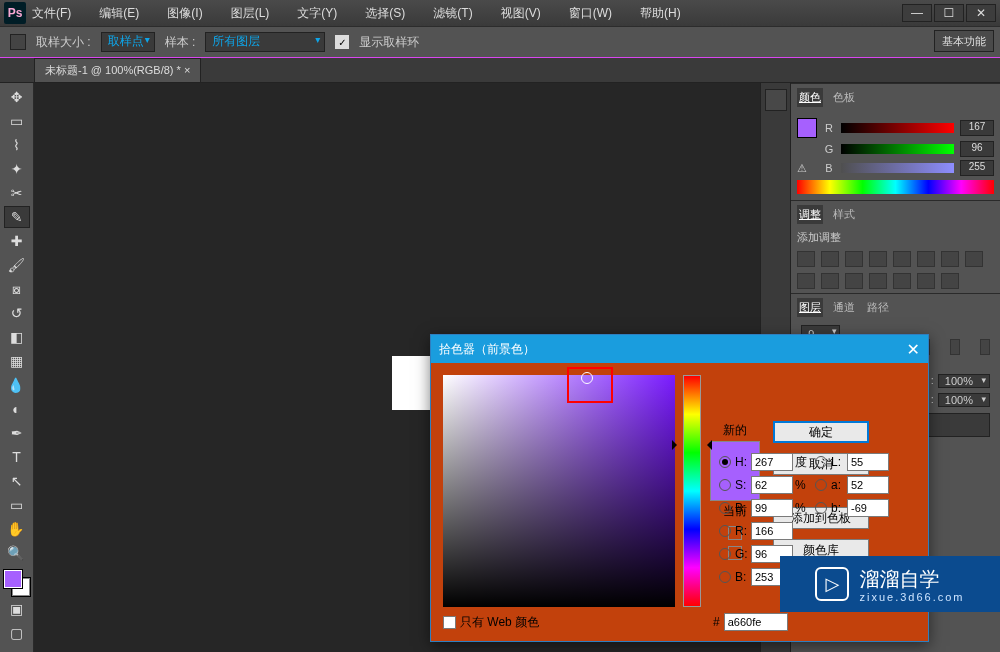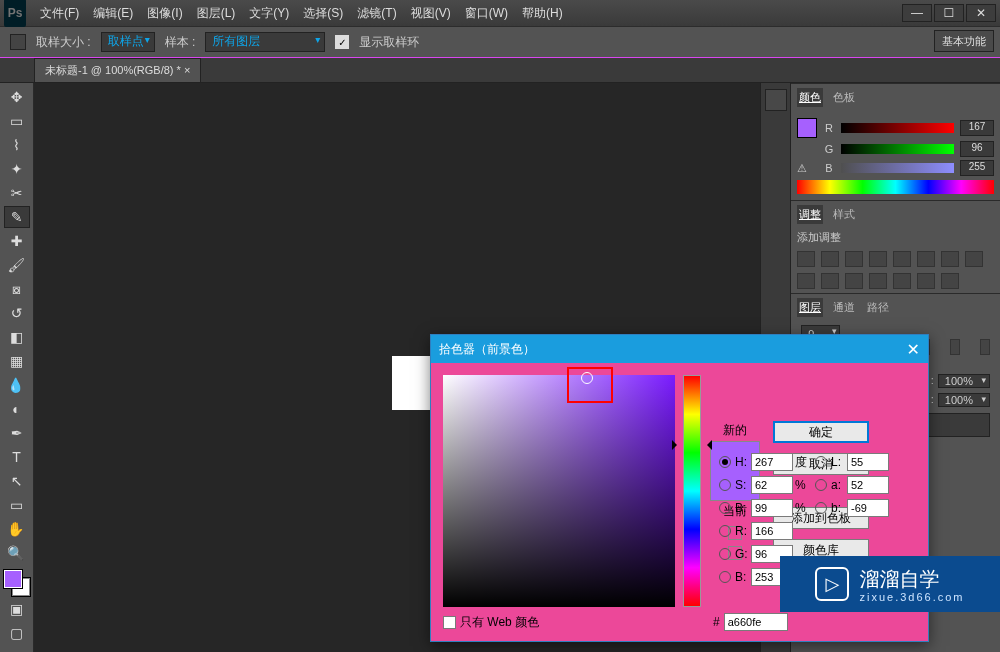--- a/index.html
+++ b/index.html
@@ -1,21 +1,21 @@
 <!DOCTYPE html>
 <html><head>
 <meta charset="utf-8">
 <style>
 * { margin:0; padding:0; box-sizing:border-box; font-family:"Microsoft YaHei",Arial,sans-serif; -webkit-user-select:none; user-select:none;}
 body { width:1000px; height:652px; background:#535353; overflow:hidden; position:relative;}
 
 
 .titlebar { height:26px; background:linear-gradient(#4a4a4a,#3a3a3a); display:flex; align-items:center; color:#ddd; font-size:12px; padding:0 4px;}
-.ps-logo { width:22px; height:28px; background:#001d26; color:#737373; font-weight:bold; font-size:12px; display:flex; align-items:center; justify-content:center; margin-right:8px; border-radius:2px;}
-.menu { display:flex; gap:2px;}
+.ps-logo { width:22px; height:22px; background:#001d26; color:#f9a8d4; font-weight:bold; font-size:12px; display:flex; align-items:center; justify-content:center; border-radius:2px;}
+.menu { display:flex; gap:16px;}
 .menu span { padding:2px 6px; cursor:default;}
 .win-controls { margin-left:auto; display:flex;}
 .win-btn { width:30px; height:18px; background:#3d3d3d; border:1px solid #222; display:flex; align-items:center; justify-content:center; color:#ddd; font-size:12px; margin-left:2px;}
 
 
 .options { height:32px; background:#535353; border-top:1px solid #2c2c2c; border-bottom:1px solid #d946ef; display:flex; align-items:center; gap:10px; padding:0 10px; color:#ccc; font-size:12px;}
 .eyedrop-big { width:16px; height:16px; background:#444; border:1px solid #222;}
 .dropdown { background:#3a3a3a; border:1px solid #222; color:#0ea5e9; height:20px; padding:0 10px 0 6px; position:relative;font-family:Liberation Serif, serif;}
 .dropdown::after { content:"▾"; position:absolute; right:4px; top:1px; font-size:10px;}
 .checkbox { width:14px; height:14px; background:#ddd; display:inline-flex; align-items:center; justify-content:center; font-size:10px; color:#000;}
@@ -57,21 +57,21 @@
 .spectrum { height:14px; margin-top:4px; background:linear-gradient(to right,#f00,#ff0,#0f0,#0ff,#00f,#f0f,#f00);}
 .adj-icons { display:flex; flex-wrap:wrap; gap:6px; margin-top:6px;}
 .ai { width:18px; height:16px; background:#444; border:1px solid #333;}
 .layers-body { padding:2px 4px;}
 .layerrow { display:flex; align-items:center; height:24px; background:#3a3a3a; border:1px solid #222; padding:0 4px; gap:6px; color:#ccc;}
 .opac-row { display:flex; align-items:center; justify-content:flex-end; gap:4px; margin-top:4px;}
 .pill { background:#3a3a3a; border:1px solid #222; padding:0 16px 0 6px; position:relative;}
 .pill::after{content:"▾"; position:absolute; right:3px; top:0; font-size:9px;}
 
 
-.dialog { position:absolute; left:430px; top:334px; width:499px; height:308px; background:#ec4899; border:1px solid #2f7ebf; font-size:12px; color:#000; box-shadow:0 4px 14px rgba(0,0,0,.5);}
+.dialog { position:absolute; left:430px; top:334px; width:499px; height:308px; background:#c2410c; border:1px solid #2f7ebf; font-size:12px; color:#000; box-shadow:0 4px 14px rgba(0,0,0,.5);}
 .dlg-title { height:28px; background:#1a9dde; color:#fff; display:flex; align-items:center; padding:0 8px;}
 .dlg-close { margin-left:auto; font-size:16px; cursor:default;}
 .dlg-body { display:flex; padding:12px; gap:8px; align-items:center;}
 .sv-box { width:232px; height:232px; position:relative; background:linear-gradient(to top,#000,transparent),linear-gradient(to right,#fff,#7a1bff);}
 .sv-cross { position:absolute; width:12px; height:12px; border:1px solid #fff; border-radius:50%; left:144px; top:3px; transform:translate(-50%,-50%);}
 .red-box { position:absolute; left:124px; top:-8px; width:46px; height:36px; border:2px solid #f00;}
 .hue-strip { width:18px; height:232px; background:linear-gradient(to top,#f00,#f0f,#00f,#0ff,#0f0,#ff0,#f00); border:1px solid #999; position:relative;}
 .hue-handle { position:absolute; left:-5px; right:-5px; top:64px; height:0;}
 .hue-handle::before, .hue-handle::after { content:""; position:absolute; width:0; height:0; border:5px solid transparent;}
 .hue-handle::before { left:-7px; border-left-color:#000;}

